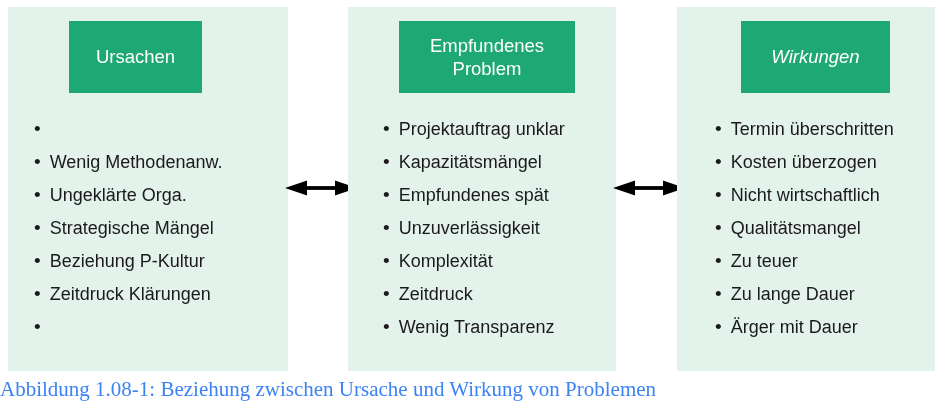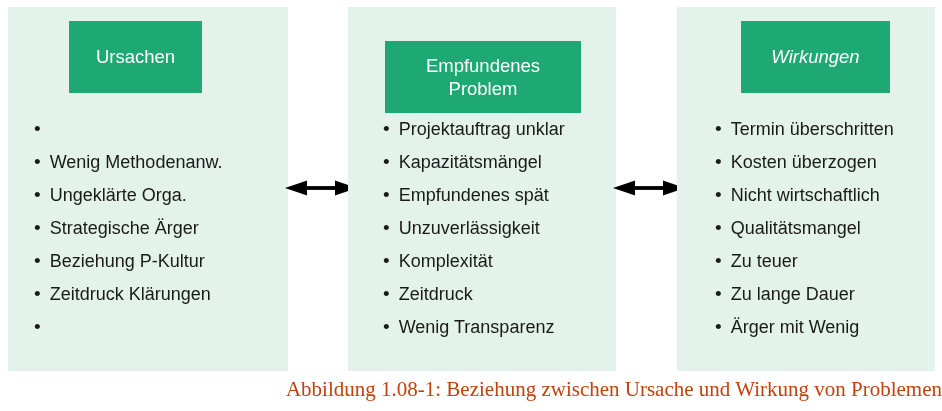--- a/index.html
+++ b/index.html
@@ -31,21 +31,21 @@
     display: flex;
     align-items: center;
     justify-content: center;
     text-align: center;
     font-size: 18.5px;
     line-height: 1.25;
     padding: 0 8px;
     box-sizing: border-box;
   }
   .panel-causes  .header-box { left: 61px; width: 133px; text-align: center; }
-  .panel-problem .header-box { left: 37px; width: 196px; margin-top: 20px; }
+  .panel-problem .header-box { left: 51px; width: 176px; }
   .panel-effects .header-box { left: 64px; width: 149px; font-style: italic; }
 
   ul.item-list {
     position: absolute;
     top: 106px;
     left: 0; right: 0;
     margin: 0; padding: 0;
     list-style: none;
   }
   ul.item-list li {
@@ -74,24 +74,24 @@
     height: 16px;
   }
   .arrow-left  { left: 285px; }
   .arrow-right { left: 613px; }
   .arrow svg { display: block; width: 72px; height: 16px; }
 
   .caption {
     position: absolute;
     left: 0; right: 0;
     top: 377px;
-    text-align: right;
+    text-align: left;
     font-family: "Liberation Serif", serif;
     font-size: 21px;
-    color: #c2410c;
+    color: #3b82f6;
     white-space: nowrap;
   }
 </style>
 </head>
 <body>
 
 <div class="stage">
 
   <div class="panel panel-causes">
     <div class="header-box">
@@ -104,21 +104,21 @@
       <li>
           <span class="bullet">•</span>
           <span>Wenig Methodenanw.</span>
         </li>
       <li>
           <span class="bullet">•</span>
           <span>Ungeklärte Orga.</span>
         </li>
       <li>
           <span class="bullet">•</span>
-          <span>Strategische Ärger</span>
+          <span>Strategische Mängel</span>
         </li>
       <li>
           <span class="bullet">•</span>
           <span>Beziehung P-Kultur</span>
         </li>
       <li>
           <span class="bullet">•</span>
           <span>Zeitdruck Klärungen</span>
         </li>
       <li>
@@ -203,20 +203,20 @@
       <li>
           <span class="bullet">•</span>
           <span>Zu teuer</span>
         </li>
       <li>
           <span class="bullet">•</span>
           <span>Zu lange Dauer</span>
         </li>
       <li>
           <span class="bullet">•</span>
-          <span>Ärger mit Wenig</span>
+          <span>Ärger mit Dauer</span>
         </li>
     </ul>
   </div>
 
   <div class="caption">Abbildung 1.08-1: Beziehung zwischen Ursache und Wirkung von Problemen</div>
 
 </div>
 
 </body></html>

